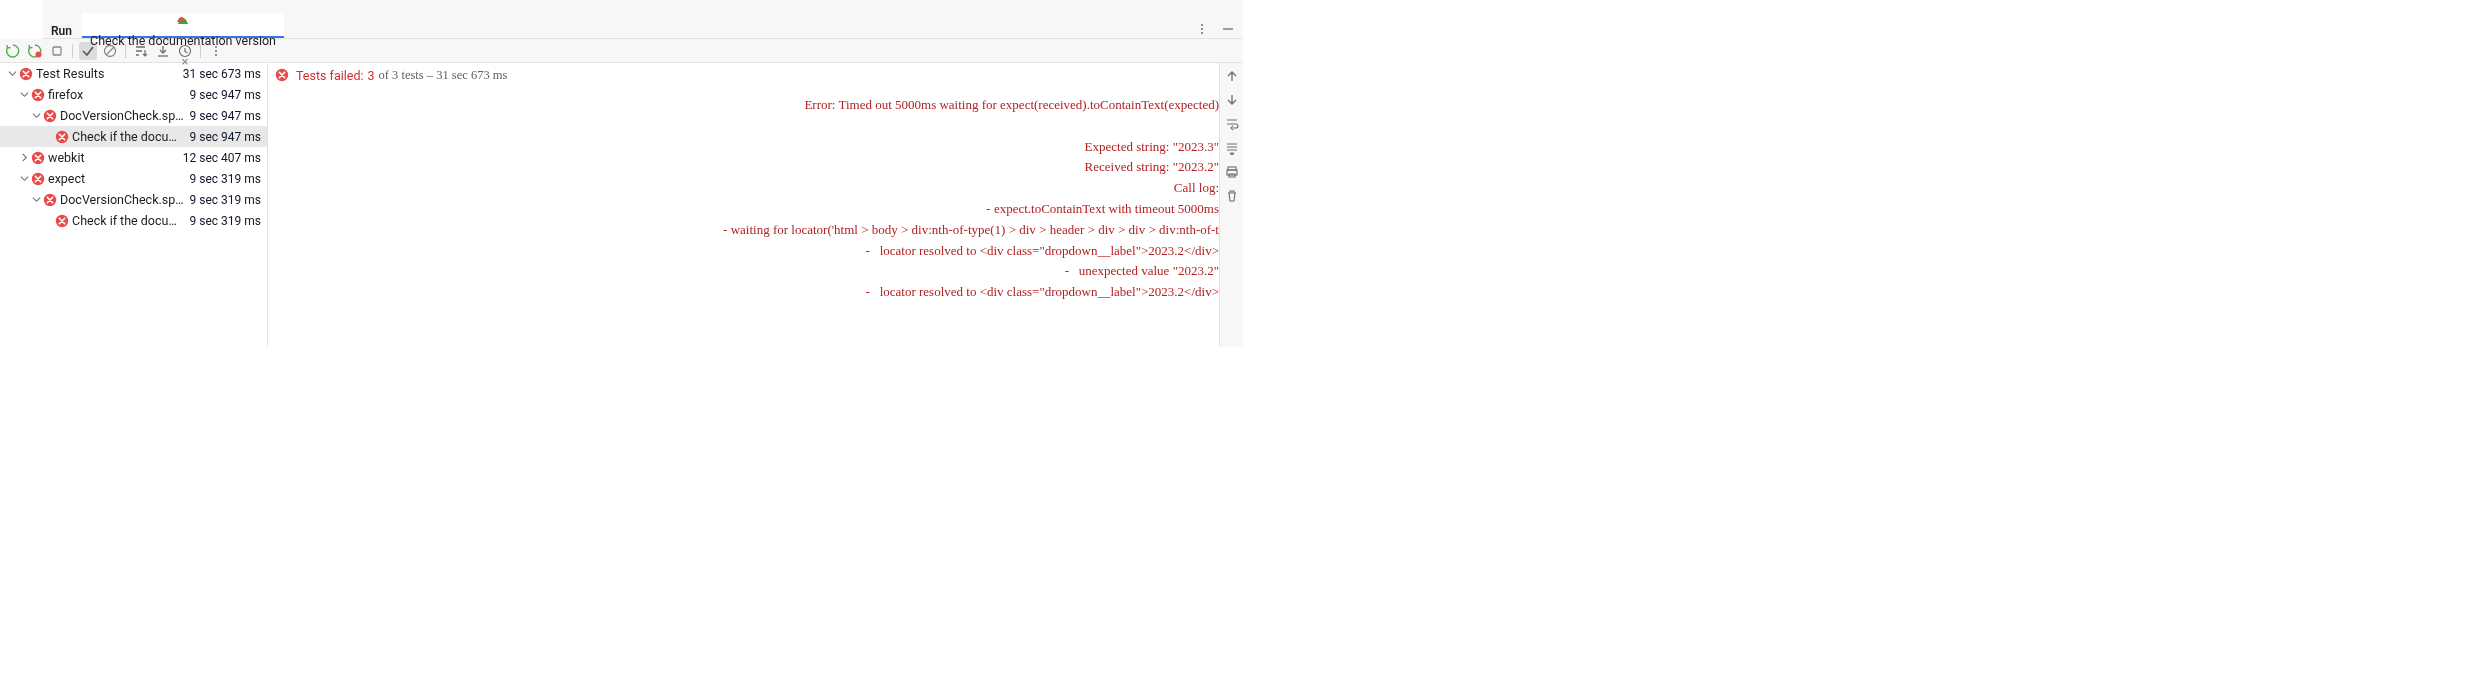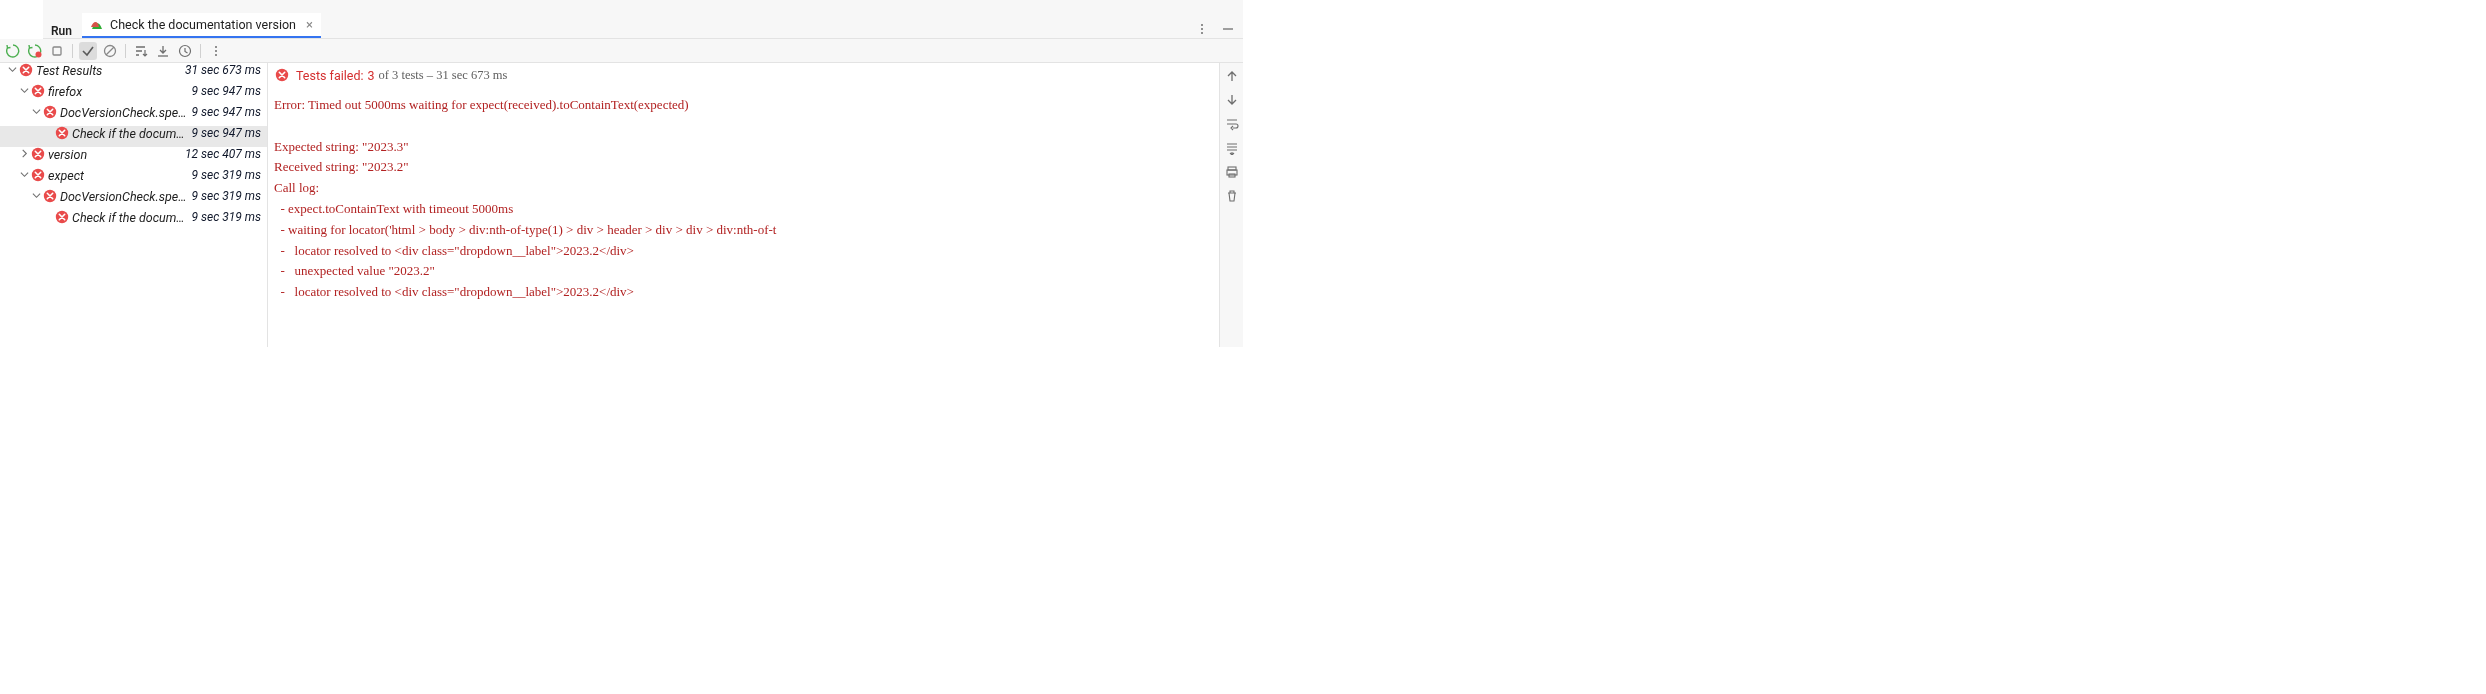--- a/index.html
+++ b/index.html
@@ -30,20 +30,21 @@
   }
   .tab-active {
     display: flex;
     align-items: center;
     gap: 6px;
     padding: 0 8px 0 8px;
     height: 25px;
     border-bottom: 2px solid #3574f0;
     background: #ffffff;
     font-size: 12.5px;
+    flex-direction: column;
   }
   .tab-icon {
     width: 14px; height: 14px;
     display: inline-flex;
   }
   .tab-close {
     color: #888;
     font-size: 13px;
     padding-left: 4px;
     cursor: pointer;
@@ -90,24 +91,24 @@
     height: calc(100% - 49px);
   }
 
   .tree-panel {
     width: 268px;
     border-right: 1px solid #e3e3e3;
     overflow: hidden;
   }
   .tree-row {
     display: flex;
+    align-items: center;
     height: 21px;
     font-size: 12.5px;
     white-space: nowrap;
-    font-style: italic;
   }
   .tree-row.selected {
     background: #e8e8e8;
   }
   .tree-indent { display: inline-block; }
   .chevron {
     width: 12px; height: 12px;
     display: inline-flex;
     align-items: center;
     justify-content: center;
@@ -134,20 +135,21 @@
 
   .output-panel {
     flex: 1;
     display: flex;
     position: relative;
   }
   .output-body {
     flex: 1;
     padding: 2px 0 0 6px;
     overflow: hidden;
+    text-align: right;
   }
   .summary-line {
     display: flex;
     align-items: center;
     gap: 4px;
     font-size: 12.5px;
     height: 20px;
   }
   .summary-line .red { color: #d42f2f; }
   .summary-line .grey { color: #606060; font-family: Liberation Serif, serif; }
@@ -396,21 +398,21 @@
         <span class="chevron">
           <svg viewBox="0 0 10 10">
             <use href="#i-chev-right"></use>
           </svg>
         </span>
         <span class="node-icon">
           <svg viewBox="0 0 14 14">
             <use href="#i-fail"></use>
           </svg>
         </span>
-        <span class="node-label">version</span>
+        <span class="node-label">webkit</span>
         <span class="node-time">12 sec 407 ms</span>
       </div>
       <div class="tree-row">
         <span class="tree-indent" style="width: 18px;"></span>
         <span class="chevron">
           <svg viewBox="0 0 10 10">
             <use href="#i-chev-down"></use>
           </svg>
         </span>
         <span class="node-icon">

